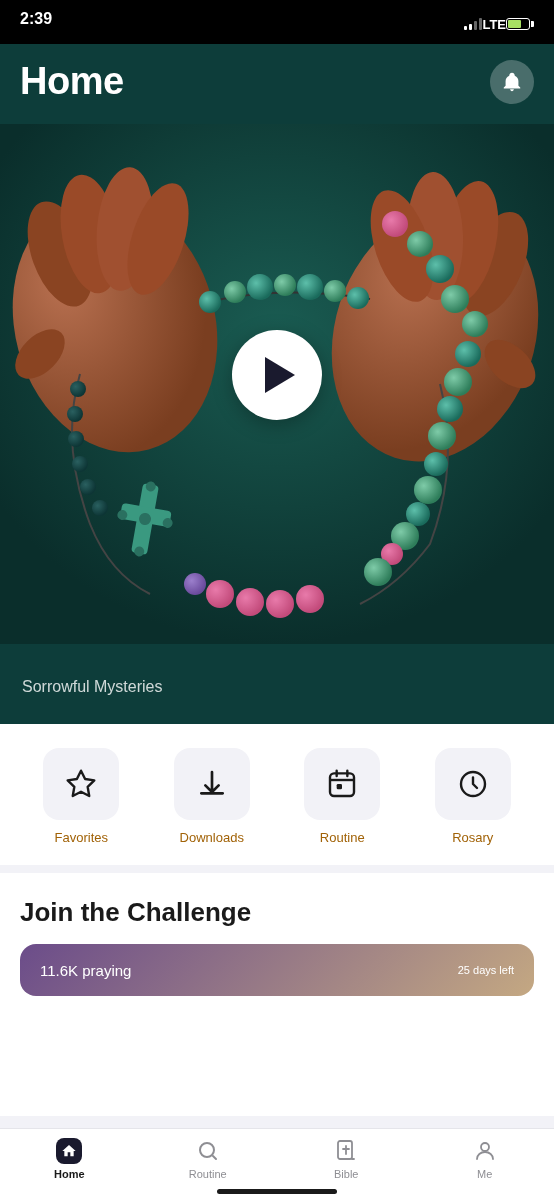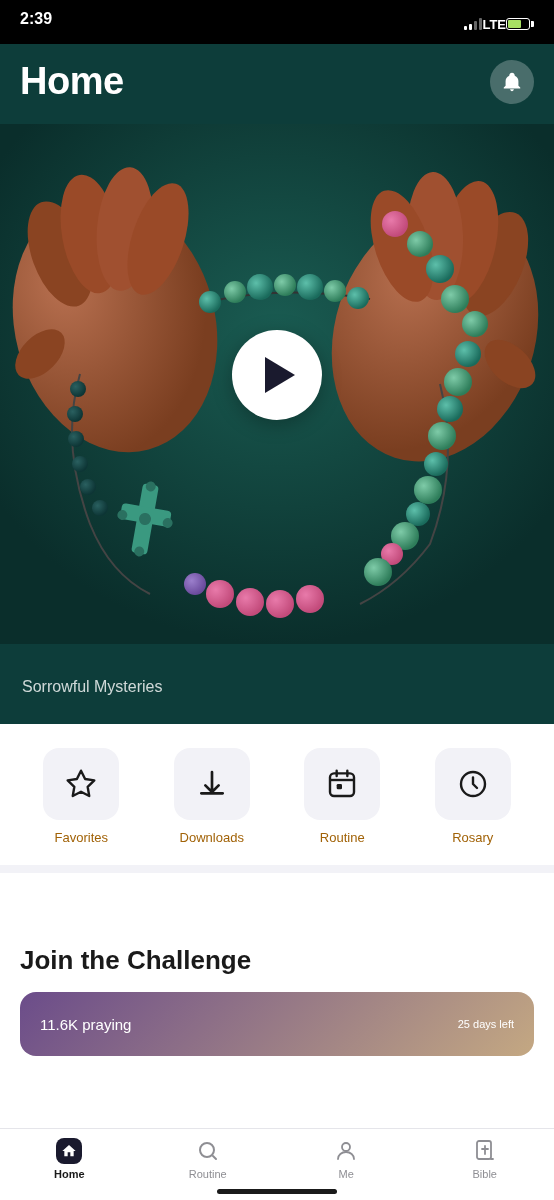--- a/index.html
+++ b/index.html
@@ -232,27 +232,26 @@
     
     .challenge-section {
       background: white;
       padding: 24px 20px 20px;
     }
     .section-title {
       font-size: 26px;
       font-weight: 800;
       color: #1a1a1a;
       margin-bottom: 16px;
-      margin-top: 48px;
     }
     .challenge-card {
       border-radius: 16px;
       overflow: hidden;
       background: linear-gradient(135deg, #6b4c8a 0%, #c4a882 100%);
-      height: 64px;
+      height: 52px;
       display: flex;
       align-items: center;
       justify-content: space-between;
       padding: 0 20px;
     }
     .challenge-praying {
       color: white;
       font-size: 15px;
       font-weight: 500;
     }
@@ -560,33 +559,33 @@
         <circle cx="11" cy="11" r="7" stroke="#8e8e93" stroke-width="2"></circle>
         <path d="M20 20l-3-3" stroke="#8e8e93" stroke-width="2" stroke-linecap="round"></path>
       </svg>
     </div>
     <span class="nav-label">Routine</span>
   </div>
 
   <div class="nav-item">
     <div class="nav-icon">
       <svg width="24" height="24" viewBox="0 0 24 24" fill="none" xmlns="http://www.w3.org/2000/svg">
-        <circle cx="12" cy="8" r="4" stroke="#8e8e93" stroke-width="1.8"></circle>
-        <path d="M4 20c0-4 3.58-7 8-7s8 3 8 7" stroke="#8e8e93" stroke-width="1.8" stroke-linecap="round"></path>
-      </svg>
-    </div>
-    <span class="nav-label">Me</span>
-  </div>
-
-  <div class="nav-item">
-    <div class="nav-icon">
-      <svg width="24" height="24" viewBox="0 0 24 24" fill="none" xmlns="http://www.w3.org/2000/svg">
         <rect x="4" y="2" width="14" height="18" rx="2" stroke="#8e8e93" stroke-width="1.8"></rect>
         <path d="M12 7v8M9 10h6" stroke="#8e8e93" stroke-width="1.8" stroke-linecap="round"></path>
         <path d="M18 20h2" stroke="#8e8e93" stroke-width="1.8" stroke-linecap="round"></path>
       </svg>
     </div>
     <span class="nav-label">Bible</span>
   </div>
 
+  <div class="nav-item">
+    <div class="nav-icon">
+      <svg width="24" height="24" viewBox="0 0 24 24" fill="none" xmlns="http://www.w3.org/2000/svg">
+        <circle cx="12" cy="8" r="4" stroke="#8e8e93" stroke-width="1.8"></circle>
+        <path d="M4 20c0-4 3.58-7 8-7s8 3 8 7" stroke="#8e8e93" stroke-width="1.8" stroke-linecap="round"></path>
+      </svg>
+    </div>
+    <span class="nav-label">Me</span>
+  </div>
+
 </nav>
 
 <div class="home-indicator"></div>
 
 </body></html>

